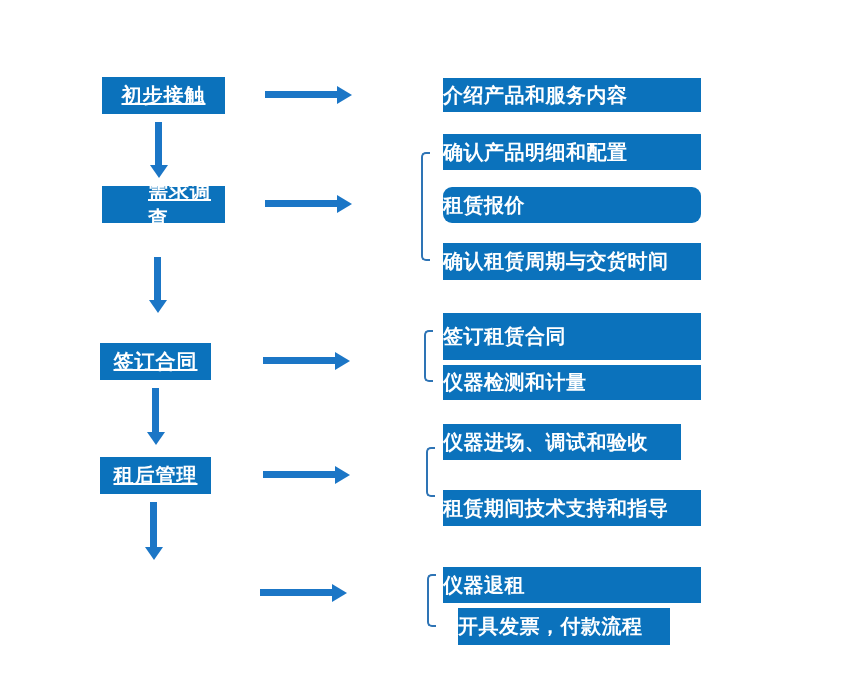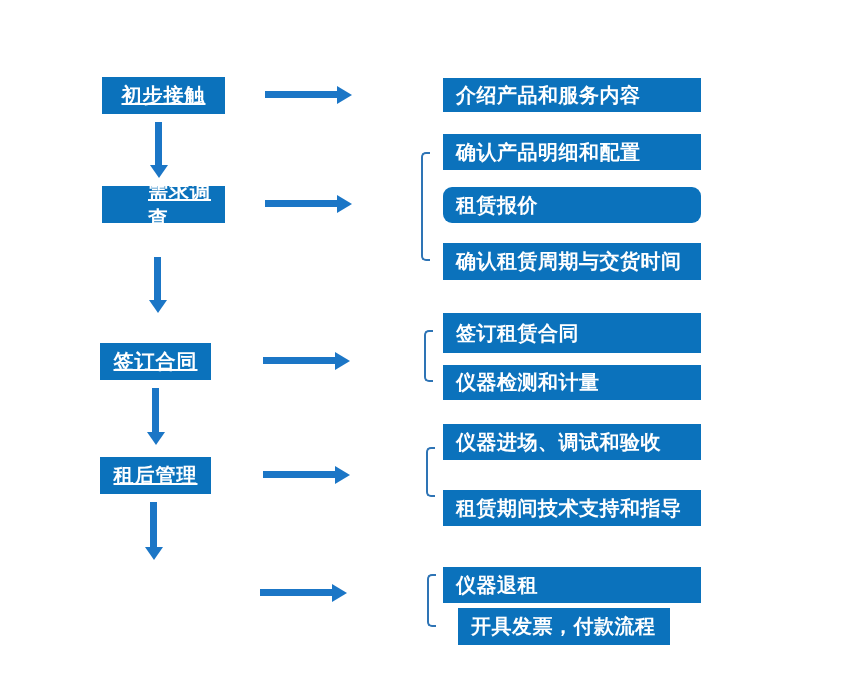--- a/index.html
+++ b/index.html
@@ -27,21 +27,21 @@
   }
   .bluebox{
     position:absolute;
     background:var(--box-blue);
     color:var(--text-white);
     font-weight:bold;
     display:flex;align-items:center;
     box-sizing:border-box;
   }
   .step{justify-content:center;font-size:20px;letter-spacing:1px;text-decoration:underline;}
-  .detail{font-size:20px;padding-left:13px;letter-spacing:0.5px;white-space:nowrap;}
+  .detail{font-size:20px;letter-spacing:0.5px;white-space:nowrap;}
   .h-arrow{
     position:absolute;height:7px;background:var(--arrow-blue);
   }
   .h-arrow::after{
     content:"";position:absolute;left:100%;top:-5.5px;width:0;height:0;
     border-left:15px solid var(--arrow-blue);
     border-top:9px solid transparent;border-bottom:9px solid transparent;
   }
   .v-arrow{
     position:absolute;width:7px;background:var(--arrow-blue);
@@ -74,28 +74,28 @@
   <div class="h-arrow" style="left:265px;top:200px;width:72px;"></div>
   <div class="bracket" style="left:421px;top:152px;height:109px;"></div>
   <div class="bluebox detail" style="left:443px;top:134px;width:258px;height:36px;">确认产品明细和配置</div>
   <div class="bluebox detail" style="left:443px;top:187px;width:258px;height:36px;border-radius:9px;">租赁报价</div>
   <div class="bluebox detail" style="left:443px;top:243px;width:258px;height:37px;">确认租赁周期与交货时间</div>
   <div class="v-arrow" style="left:154px;top:257px;height:43px;"></div>
 
   <div class="bluebox step" style="left:100px;top:343px;width:111px;height:37px;">签订合同</div>
   <div class="h-arrow" style="left:263px;top:357px;width:72px;"></div>
   <div class="bracket" style="left:424px;top:330px;height:52px;"></div>
-  <div class="bluebox detail" style="left:443px;top:313px;width:258px;height:40px;">签订租赁合同</div>
+  <div class="bluebox detail" style="left:443px;top:313px;width:258px;height:47px;">签订租赁合同</div>
   <div class="bluebox detail" style="left:443px;top:365px;width:258px;height:35px;">仪器检测和计量</div>
   <div class="v-arrow" style="left:152px;top:388px;height:44px;"></div>
 
   <div class="bluebox step" style="left:100px;top:457px;width:111px;height:37px;">租后管理</div>
   <div class="h-arrow" style="left:263px;top:471px;width:72px;"></div>
   <div class="bracket" style="left:426px;top:447px;height:50px;"></div>
-  <div class="bluebox detail" style="left:443px;top:424px;width:258px;height:36px;">仪器进场、调试和验收</div>
+  <div class="bluebox detail" style="left:443px;top:424px;width:238px;height:36px;">仪器进场、调试和验收</div>
   <div class="bluebox detail" style="left:443px;top:490px;width:258px;height:36px;">租赁期间技术支持和指导</div>
   <div class="v-arrow" style="left:150px;top:502px;height:45px;"></div>
 
   <div class="h-arrow" style="left:260px;top:589px;width:72px;"></div>
   <div class="bracket" style="left:427px;top:574px;height:53px;"></div>
   <div class="bluebox detail" style="left:443px;top:567px;width:258px;height:36px;">仪器退租</div>
   <div class="bluebox detail" style="left:458px;top:608px;width:212px;height:37px;">开具发票，付款流程</div>
 
 </div>
 

